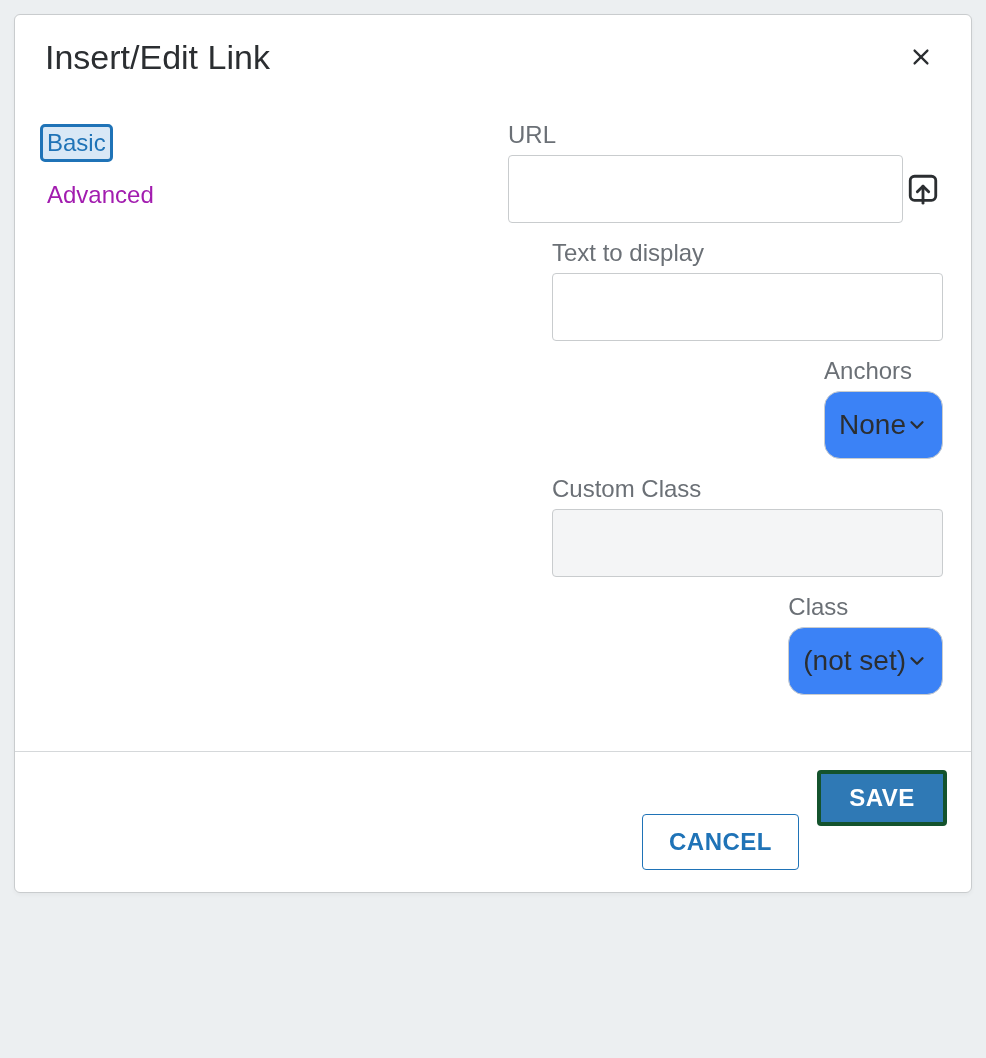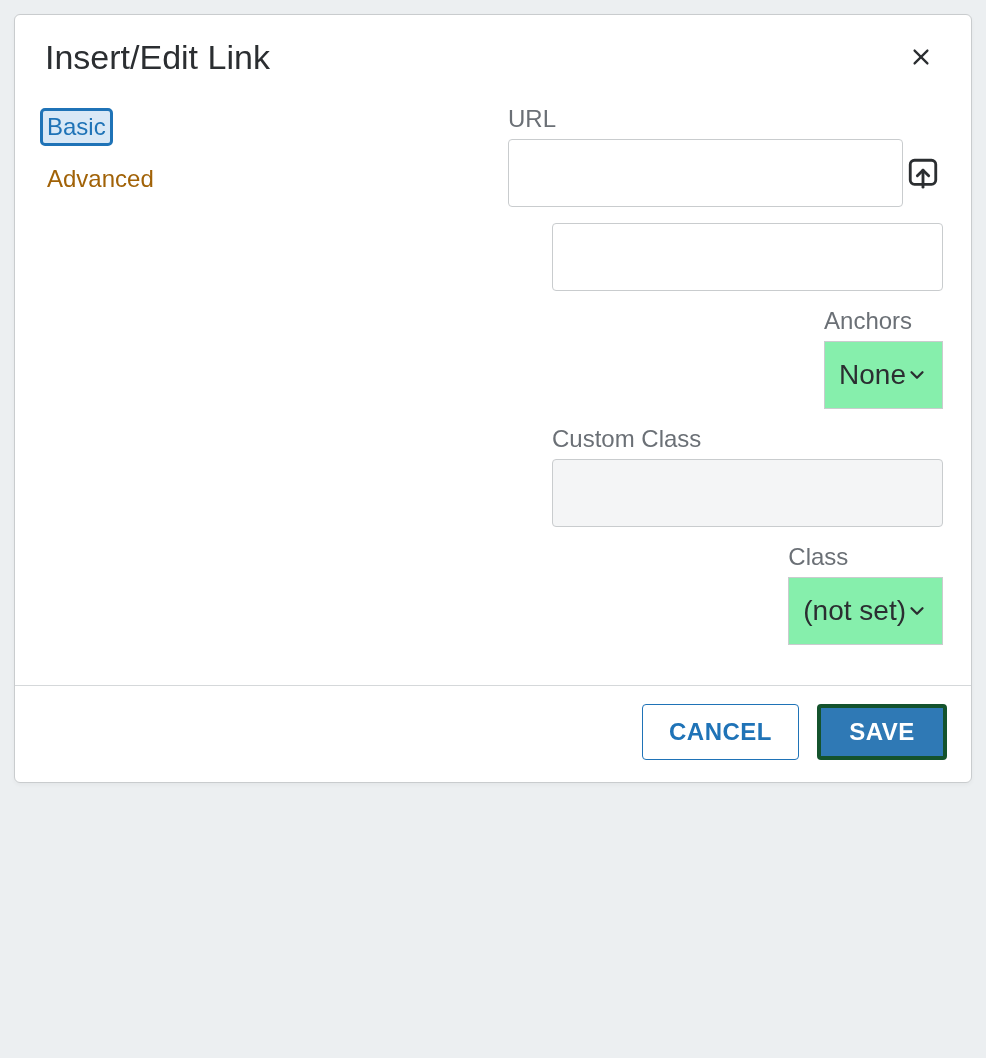--- a/index.html
+++ b/index.html
@@ -23,20 +23,21 @@
     position: absolute;
     left: 14px;
     top: 14px;
     width: 958px;
     background: #ffffff;
     border: 1px solid #c9ccce;
     border-radius: 6px;
     box-shadow: 0 2px 4px rgba(0,0,0,0.04);
     display: flex;
     flex-direction: column;
+    gap: 16px;
   }
   .dialog-header {
     display: flex;
     align-items: center;
     justify-content: space-between;
     padding: 22px 30px 8px 30px;
   }
   .dialog-title {
     font-size: 34px;
     font-weight: 400;
@@ -59,21 +60,21 @@
   }
   .tabs {
     width: 192px;
     flex: 0 0 192px;
     padding-top: 6px;
   }
   .tab {
     font-size: 24px;
     padding: 2px 4px;
     margin-bottom: 20px;
-    color: #a16207;
+    color: #a21caf;
     cursor: pointer;
     width: fit-content;
     border-radius: 2px;
   }
   .tab.active {
     color: #1f73b7;
     background: #d9e8f6;
     outline: 3px solid #1f73b7;
     outline-offset: 0;
   }
@@ -120,22 +121,22 @@
     justify-content: center;
     cursor: pointer;
     color: #2b2e31;
   }
   .upload-btn svg { width: 34px; height: 34px; }
 
   .select {
     position: relative;
     height: 68px;
     border: 1px solid #c9ccce;
-    border-radius: 0;
-    background: #86efac;
+    border-radius: 16px;
+    background: #3b82f6;
     display: flex;
     align-items: center;
     padding: 0 14px;
     cursor: pointer;
   }
   .select-value {
     font-size: 28px;
     color: #2b2e31;
     flex: 1 1 auto;
   }
@@ -161,20 +162,21 @@
     display: inline-flex;
     align-items: center;
     justify-content: center;
     cursor: pointer;
     letter-spacing: 0.5px;
   }
   .btn-secondary {
     background: #fff;
     color: #1f73b7;
     border: 1px solid #1f73b7;
+    margin-top: 44px;
   }
   .btn-primary {
     background: #2f79b5;
     color: #fff;
     border: 4px solid #14532d;
   }
 </style>
 </head>
 <body>
 
@@ -207,20 +209,21 @@
               <svg viewBox="0 0 24 24" fill="none" stroke="currentColor" stroke-width="2" stroke-linecap="round" stroke-linejoin="round">
                 <rect x="3" y="3" width="18" height="17" rx="3"></rect>
                 <polyline points="8 14 12 10 16 14"></polyline>
                 <line x1="12" y1="10" x2="12" y2="22"></line>
               </svg>
             </div>
           </div>
         </div>
 
         <div class="field">
+          <span class="field-label">Text to display</span>
           <input type="text" class="text-input" value="" style="">
         </div>
 
 
         <div class="field">
           <span class="field-label">Anchors</span>
           <div class="select">
             <span class="select-value">None</span>
             <svg class="chevron" viewBox="0 0 24 24" fill="none" stroke="currentColor" stroke-width="2.5" stroke-linecap="round" stroke-linejoin="round">
               <polyline points="6 9 12 15 18 9"></polyline>

